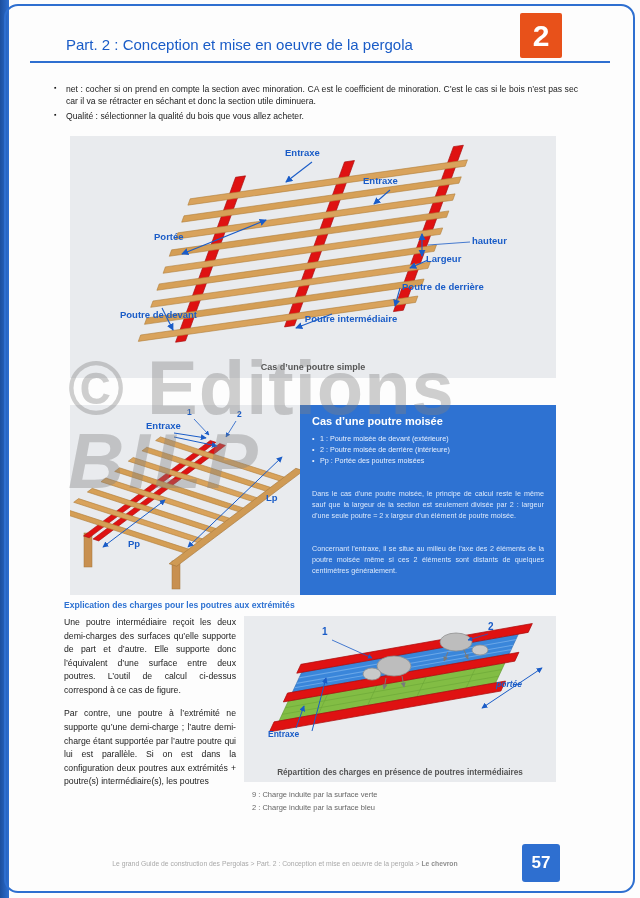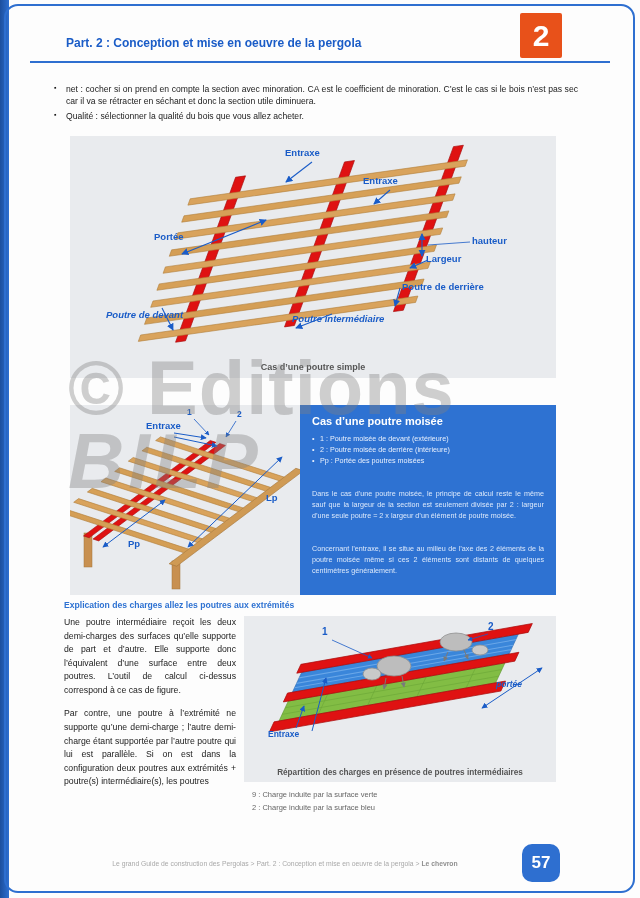--- a/index.html
+++ b/index.html
@@ -1,53 +1,53 @@
 <!DOCTYPE html>
 <html><head>
 <meta charset="utf-8">
 <style>
   html,body{margin:0;padding:0;background:#ffffff;}
   body{width:640px;height:898px;position:relative;font-family:"Liberation Sans",sans-serif;overflow:hidden;}
   .page{position:absolute;inset:0;background:#fdfdfd;}
   .spine{position:absolute;left:0;top:0;width:9px;height:898px;background:linear-gradient(90deg,#1c4f9e,#2e6fd0);}
   .page-border{position:absolute;top:4px;left:4px;right:5px;bottom:5px;border:2px solid #2e6fd0;border-radius:14px;pointer-events:none;z-index:5;}
-  .header-title{position:absolute;left:66px;top:36px;font-size:12px;font-weight:bold;color:#1a5cc7;z-index:6;}
+  .header-title{position:absolute;left:66px;top:36px;font-size:15px;font-weight:normal;color:#1a5cc7;z-index:6;}
   .chapter-badge{position:absolute;left:520px;top:13px;width:42px;height:45px;background:#e8511a;color:#fff;
     display:flex;align-items:center;justify-content:center;font-size:30px;font-weight:bold;z-index:7;border-radius:2px;}
   .header-rule{position:absolute;left:30px;top:61px;width:580px;height:2px;background:#2e6fd0;z-index:6;}
   .bullets{position:absolute;left:54px;top:83px;width:524px;z-index:6;}
   .bullet-row{position:relative;padding-left:12px;font-size:8.6px;line-height:1.42;color:#1a1a1a;margin-bottom:3px;text-align:justify;}
   .bullet-row::before{content:"▪";position:absolute;left:0;top:0;font-size:7px;color:#1a1a1a;}
   .figure-box{position:absolute;background:#e9ebee;z-index:4;}
   .fig1{left:70px;top:136px;width:486px;height:242px;}
   .fig2{left:70px;top:405px;width:486px;height:190px;}
   .fig3{left:244px;top:616px;width:312px;height:166px;}
   .fig-caption{position:absolute;left:0;right:0;bottom:6px;text-align:center;font-size:9px;font-weight:bold;color:#555;}
   .fig3 .fig-caption{font-size:8.2px;bottom:5px;}
   .lbl{position:absolute;color:#1a5cc7;font-weight:bold;font-size:9.5px;line-height:1.1;white-space:nowrap;}
-  .lbl.wrap{white-space:normal;text-align:left;font-style:italic;}
+  .lbl.wrap{white-space:normal;text-align:center;}
   .lbl.sm{font-size:8.5px;}
   .lbl.it{font-style:italic;}
   .panel{position:absolute;left:230px;top:0;width:256px;height:190px;background:#2e72d2;box-sizing:border-box;padding:10px 12px;}
   .panel-title{font-size:11px;font-weight:bold;color:#ffffff;margin-bottom:7px;}
   .panel-item{position:relative;font-size:7.2px;color:#e8f0fd;line-height:1.5;padding-left:8px;}
   .panel-item::before{content:"•";position:absolute;left:0;top:0;color:#e8f0fd;}
   .panel-para{font-size:7.2px;color:#dce9fb;line-height:1.48;margin-top:23px;text-align:justify;}
   .section-heading{position:absolute;left:64px;top:600px;font-size:8.6px;font-weight:bold;color:#2e72d2;z-index:6;}
   .left-col{position:absolute;left:64px;top:616px;width:172px;z-index:6;}
   .left-col p{font-size:8.7px;line-height:1.56;color:#1a1a1a;text-align:justify;margin:0 0 10px 0;}
   .legend{position:absolute;left:252px;top:788px;z-index:6;}
   .legend div{font-size:7.5px;color:#666;line-height:1.75;}
   .watermark{position:absolute;left:68px;top:352px;z-index:50;pointer-events:none;color:rgba(128,128,128,0.38);font-weight:bold;line-height:0.95;}
   .watermark .w1{font-size:76px;letter-spacing:1px;}
   .watermark .w2{font-size:78px;letter-spacing:4px;font-style:italic;}
   .footer-breadcrumb{position:absolute;left:70px;top:860px;width:430px;text-align:center;font-size:6.8px;color:#a9a9a9;z-index:6;}
   .footer-breadcrumb b{color:#8f8f8f;}
   .page-badge{position:absolute;left:522px;top:844px;width:38px;height:38px;background:#2e6fd0;color:#fff;
-    display:flex;align-items:center;justify-content:center;font-size:17px;font-weight:bold;z-index:7;border-radius:10px;}
+    display:flex;align-items:center;justify-content:center;font-size:17px;font-weight:bold;z-index:7;border-radius:3px;}
   svg{position:absolute;left:0;top:0;}
 </style>
 </head>
 <body>
 
 <div class="page">
   <div class="spine"></div>
   <div class="page-border"></div>
 
   <div class="header-title">Part. 2 : Conception et mise en oeuvre de la pergola</div>
@@ -156,21 +156,21 @@
     <div class="panel">
       <div class="panel-title">Cas d’une poutre moisée</div>
       <div class="panel-item">1 : Poutre moisée de devant (extérieure)</div>
       <div class="panel-item">2 : Poutre moisée de derrière (intérieure)</div>
       <div class="panel-item">Pp : Portée des poutres moisées</div>
       <div class="panel-para">Dans le cas d’une poutre moisée, le principe de calcul reste le même sauf que la largeur de la section est seulement divisée par 2 : largeur d’une seule poutre = 2 x largeur d’un élément de poutre moisée.</div>
       <div class="panel-para">Concernant l’entraxe, il se situe au milieu de l’axe des 2 éléments de la poutre moisée même si ces 2 éléments sont distants de quelques centimètres généralement.</div>
     </div>
   </div>
 
-  <div class="section-heading">Explication des charges allez les poutres aux extrémités</div>
+  <div class="section-heading">Explication des charges pour les poutres aux extrémités</div>
   <div class="left-col">
     <p>Une poutre intermédiaire reçoit les deux demi-charges des surfaces qu’elle supporte de part et d’autre. Elle supporte donc l’équivalent d’une surface entre deux poutres. L’outil de calcul ci-dessus correspond à ce cas de figure.</p>
     <p>Par contre, une poutre à l’extrémité ne supporte qu’une demi-charge ; l’autre demi-charge étant supportée par l’autre poutre qui lui est parallèle. Si on est dans la configuration deux poutres aux extrémités + poutre(s) intermédiaire(s), les poutres</p>
   </div>
 
   <div class="figure-box fig3">
     <svg width="312" height="138" viewBox="0 0 312 138">
       <defs>
         <marker id="f3a" viewBox="0 0 8 8" refX="7" refY="4" markerWidth="6" markerHeight="6" orient="auto-start-reverse">
           <path d="M0,0 L8,4 L0,8 z" fill="#1a5cc7"></path>

